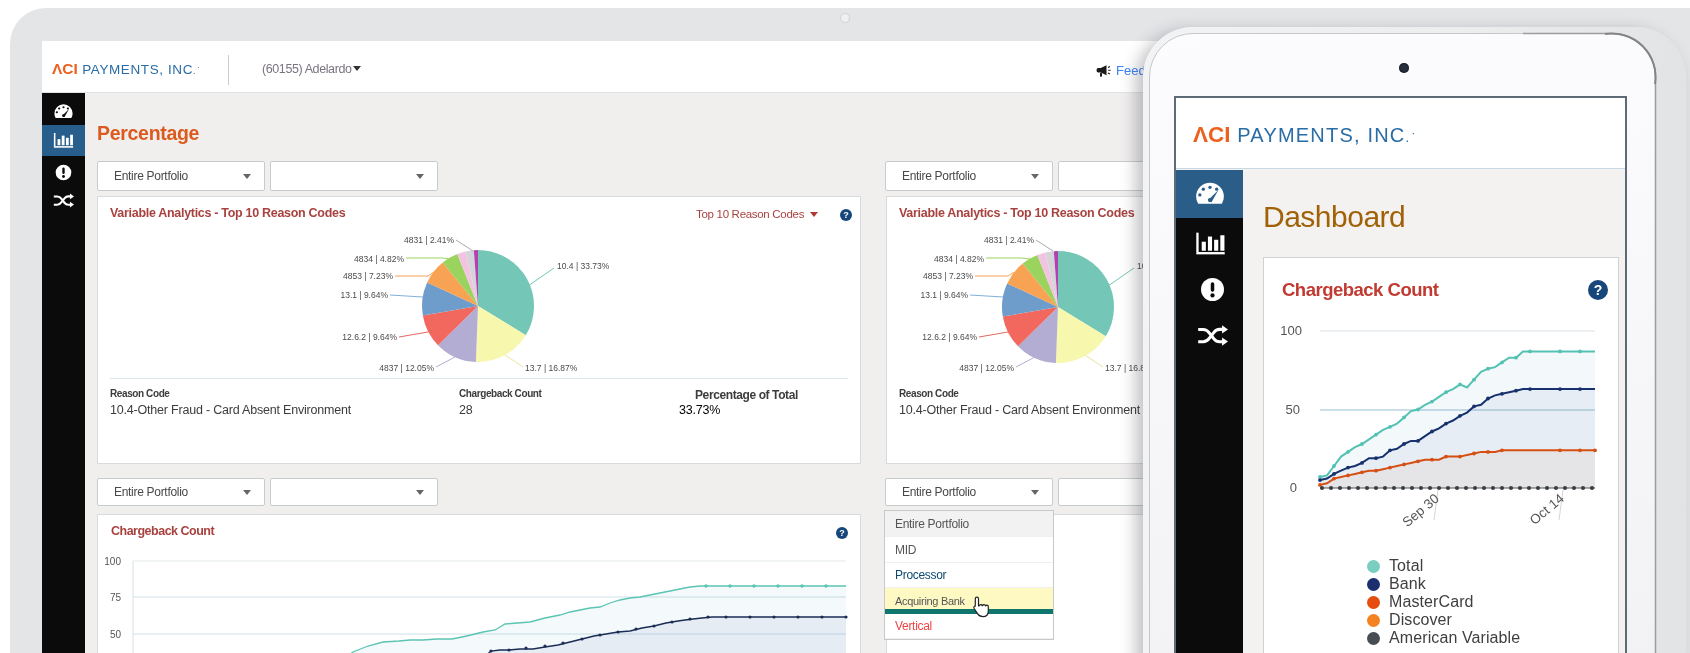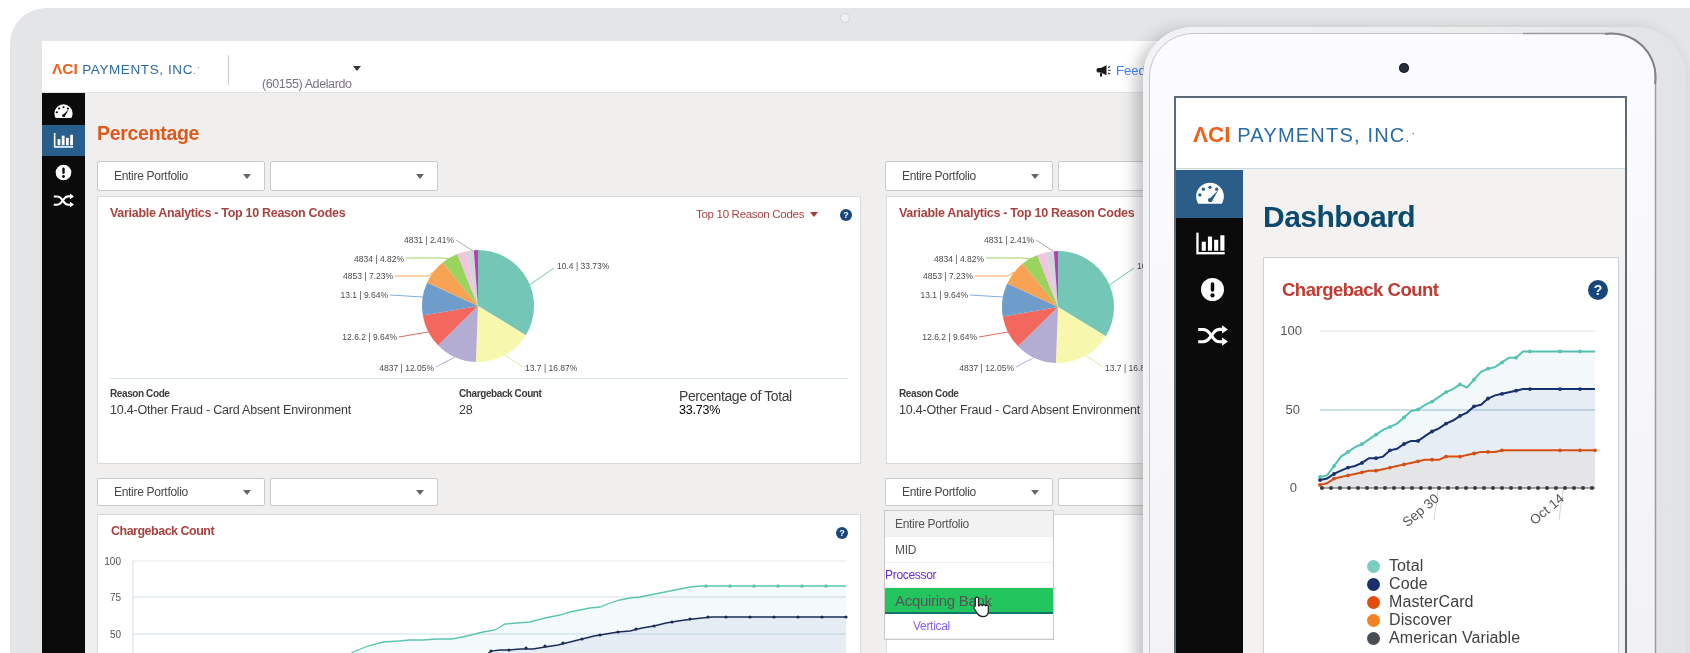--- a/index.html
+++ b/index.html
@@ -14,21 +14,21 @@
 .ptitle { font-size:12.5px; letter-spacing:-0.3px; font-weight:bold; color:#a8423f; }
 </style></head><body>
 <div class="stage">
 
 <div class="abs" style="left:10px;top:8px;width:1680px;height:645px;background:#e4e5e7;border-radius:36px 0 0 0"></div>
 <div class="abs" style="left:840px;top:13px;width:10px;height:10px;border-radius:50%;background:#eff0f1;border:1px solid #d2d3d5"></div>
 <div class="abs" style="left:42px;top:41px;width:1140px;height:612px;background:#fff"></div>
 <div class="abs" style="left:42px;top:41px;width:1140px;height:52px;background:#fff;border-bottom:1px solid #e3e3e3"></div>
 <div class="abs" style="left:52px;top:60px;font-size:15.5px;font-weight:bold;color:#eb611f;white-space:nowrap">ΛCI<span style="color:#2a6ca5;font-weight:normal;font-size:13.5px;letter-spacing:0.6px">&nbsp;PAYMENTS, INC<span style="font-size:9px;letter-spacing:0">. ˙</span></span></div>
 <div class="abs" style="left:228px;top:55px;width:1px;height:30px;background:#ccc"></div>
-<div class="abs" style="left:262px;top:77px;font-size:12.5px;letter-spacing:-0.4px;color:#7a7480">(60155) Adelardo</div>
+<div class="abs" style="left:262px;top:62px;font-size:12.5px;letter-spacing:-0.4px;color:#7a7480">(60155) Adelardo</div>
 <div class="abs" style="left:353px;top:66px;width:0;height:0;border-left:4px solid transparent;border-right:4px solid transparent;border-top:5px solid #333"></div>
 <div class="abs" style="left:1096px;top:64px"><svg width="15" height="14" viewBox="0 0 15 14">
 <path d="M10.5 1.2 L10.5 11.2 L4.8 8.4 L2.2 8.4 A1.6 1.6 0 0 1 0.6 6.8 L0.6 5.6 A1.6 1.6 0 0 1 2.2 4 L4.8 4 Z" fill="#1a1a1a"></path>
 <rect x="4" y="8.8" width="2" height="4" rx="0.8" fill="#1a1a1a"></rect>
 <path d="M12 3.5 L14 2.5 M12.2 6.2 L14.6 6.2 M12 8.9 L14 9.9" stroke="#1a1a1a" stroke-width="1.1"></path>
 </svg></div>
 <div class="abs" style="left:1116px;top:63px;font-size:13px;color:#3b82f6">Feed</div>
 <div class="abs" style="left:42px;top:93px;width:43px;height:560px;background:#0b0b0b"></div>
 <div class="abs" style="left:42px;top:125px;width:43px;height:31px;background:#275e8c"></div>
 <div class="abs" style="left:53px;top:103px"><svg width="21" height="18" viewBox="0 0 24 20">
@@ -108,21 +108,21 @@
 <polyline points="523,367 505,355" fill="none" stroke="#e8e49c" stroke-width="1"></polyline>
 <text x="525" y="371" text-anchor="start" font-size="8.5" fill="#4a4a4a">13.7 | 16.87%</text>
 <polyline points="554,268 528,286" fill="none" stroke="#74c7b6" stroke-width="1"></polyline>
 <text x="557" y="269" text-anchor="start" font-size="8.5" fill="#4a4a4a">10.4 | 33.73%</text>
     </svg>
 <div class="abs" style="left:110px;top:378px;width:738px;height:1px;background:#dde8ee"></div>
 <div class="abs" style="left:110px;top:388px;font-size:10px;letter-spacing:-0.4px;font-weight:bold;color:#3c3c3c">Reason Code</div>
 <div class="abs" style="left:110px;top:403px;font-size:12.5px;letter-spacing:-0.2px;color:#3c3c3c">10.4-Other Fraud - Card Absent Environment</div>
 <div class="abs" style="left:459px;top:388px;font-size:10px;letter-spacing:-0.4px;font-weight:bold;color:#3c3c3c">Chargeback Count</div>
 <div class="abs" style="left:459px;top:403px;font-size:12.5px;letter-spacing:-0.2px;color:#3c3c3c">28</div>
-<div class="abs" style="left:679px;top:388px;font-size:14px;letter-spacing:-0.4px;font-weight:normal;color:#3c3c3c">Percentage of Total</div>
+<div class="abs" style="left:695px;top:388px;font-size:12px;letter-spacing:-0.4px;font-weight:bold;color:#3c3c3c">Percentage of Total</div>
 <div class="abs" style="left:679px;top:403px;font-size:12.5px;letter-spacing:-0.2px;color:#000000">33.73%</div>
 <div class="panel" style="left:886px;top:196px;width:324px;height:268px"></div>
 <div class="abs ptitle" style="left:899px;top:206px;white-space:nowrap">Variable Analytics - Top 10 Reason Codes</div>
 <svg class="abs" style="left:886px;top:196px" width="324" height="268" viewBox="886 196 324 268">
       <path d="M1058.0,307.0 L1058.0,251.0 A56,56 0 0 1 1105.8,336.2 Z" fill="#74c7b6"></path>
 <path d="M1058.0,307.0 L1105.8,336.2 A56,56 0 0 1 1055.9,363.0 Z" fill="#f8f7ae"></path>
 <path d="M1058.0,307.0 L1055.9,363.0 A56,56 0 0 1 1018.0,346.2 Z" fill="#b3add3"></path>
 <path d="M1058.0,307.0 L1018.0,346.2 A56,56 0 0 1 1002.8,316.5 Z" fill="#f2685e"></path>
 <path d="M1058.0,307.0 L1002.8,316.5 A56,56 0 0 1 1007.2,283.4 Z" fill="#6e9ccb"></path>
 <path d="M1058.0,307.0 L1007.2,283.4 A56,56 0 0 1 1022.7,263.5 Z" fill="#f8a254"></path>
@@ -203,23 +203,23 @@
 <circle cx="750" cy="617" r="1.6" fill="#1b2c55"></circle>
 <circle cx="774" cy="617" r="1.6" fill="#1b2c55"></circle>
 <circle cx="798" cy="617" r="1.6" fill="#1b2c55"></circle>
 <circle cx="822" cy="617" r="1.6" fill="#1b2c55"></circle>
 <circle cx="846" cy="617" r="1.6" fill="#1b2c55"></circle>
     </svg>
 <div class="panel" style="left:886px;top:514px;width:324px;height:150px"></div>
 <div class="abs" style="left:884px;top:510px;width:170px;height:130px;background:#fff;border:1px solid #c9c9c9"></div>
 <div class="abs" style="left:885px;top:511px;width:168px;height:26px;background:#f2f2f2;font-size:12px;letter-spacing:-0.3px;color:#555;line-height:26px;padding-left:10px;border-bottom:1px solid #efefef">Entire Portfolio</div>
 <div class="abs" style="left:885px;top:537px;width:168px;height:26px;font-size:12px;letter-spacing:-0.3px;color:#555;line-height:26px;padding-left:10px;border-bottom:1px solid #efefef">MID</div>
-<div class="abs" style="left:885px;top:562px;width:168px;height:26px;font-size:12px;letter-spacing:-0.3px;color:#6d28d9;line-height:26px;border-bottom:1px solid #efefef">Processor</div>
-<div class="abs" style="left:885px;top:588px;width:168px;height:26px;background:#22c55e;font-size:15px;letter-spacing:-0.3px;color:#555;line-height:26px;padding-left:10px;border-bottom:2px solid #0f766e">Acquiring Bank</div>
-<div class="abs" style="left:885px;top:613px;width:168px;height:26px;font-size:12px;letter-spacing:-0.3px;color:#8b5cf6;line-height:26px;padding-left:28px;border-bottom:1px solid #efefef">Vertical</div>
+<div class="abs" style="left:885px;top:562px;width:168px;height:26px;font-size:12px;letter-spacing:-0.3px;color:#0c4a6e;line-height:26px;padding-left:10px;border-bottom:1px solid #efefef">Processor</div>
+<div class="abs" style="left:885px;top:588px;width:168px;height:26px;background:#fef9c3;font-size:11px;letter-spacing:-0.3px;color:#555;line-height:26px;padding-left:10px;border-bottom:5px solid #0f766e">Acquiring Bank</div>
+<div class="abs" style="left:885px;top:613px;width:168px;height:26px;font-size:12px;letter-spacing:-0.3px;color:#ef4444;line-height:26px;padding-left:10px;border-bottom:1px solid #efefef">Vertical</div>
 <svg class="abs" style="left:971px;top:596px" width="19" height="23" viewBox="0 0 19 23">
 <path d="M4.3 2.8 C4.3 1.9 5.0 1.2 5.9 1.2 C6.8 1.2 7.5 1.9 7.5 2.8 L7.5 9.8 L8.2 9.9 C8.4 9.2 9.0 8.7 9.8 8.7 C10.5 8.7 11.1 9.1 11.3 9.7 L11.5 9.7 C11.8 9.1 12.3 8.7 13.0 8.7 C13.7 8.7 14.3 9.2 14.5 9.8 L14.7 9.8 C15.0 9.4 15.4 9.2 15.9 9.2 C16.7 9.2 17.3 9.8 17.3 10.6 L17.3 15.2 C17.3 18.4 15.1 20.6 11.8 20.6 C9.3 20.6 7.8 19.6 6.5 17.6 L3.1 12.5 C2.6 11.7 2.8 10.8 3.5 10.3 C4.0 9.95 4.3 10.0 4.3 10.05 Z" fill="#fff" stroke="#222" stroke-width="1.2" stroke-linejoin="round"></path>
 </svg>
 <div class="abs" style="left:1143px;top:27px;width:543px;height:680px;background:linear-gradient(90deg,#f2f3f5 0%,#eceded 60%,#e2e3e5 100%);border-radius:50px;box-shadow:-7px 4px 16px rgba(50,50,60,0.30)"></div>
 <div class="abs" style="left:1149px;top:33px;width:507px;height:680px;background:linear-gradient(175deg,#fcfcfe 0%,#f6f6f8 60%,#f1f1f3 100%);border-radius:44px;border:1px solid #c6c7c9"></div>
 <svg class="abs" style="left:1143px;top:27px" width="544" height="626" viewBox="0 0 544 626">
       <path d="M380 6.5 L469 6.5 A43.5 43.5 0 0 1 512.5 50 L512.5 626" fill="none" stroke="#9b9da0" stroke-width="1.5"></path>
       <path d="M462 7.1 A43.5 43.5 0 0 1 512 57" fill="none" stroke="#7f8184" stroke-width="2" opacity="0.9"></path>
     </svg>
 <div class="abs" style="left:1399px;top:63px;width:10px;height:10px;border-radius:50%;background:#26303c;box-shadow:inset 0 0 2px #000"></div>
@@ -249,21 +249,21 @@
 <circle cx="10" cy="10" r="9.2" fill="#fff"></circle>
 <rect x="8.6" y="4.2" width="2.8" height="7.6" rx="1.4" fill="#0b0b0b"></rect>
 <circle cx="10" cy="14.7" r="1.7" fill="#0b0b0b"></circle>
 </svg></div>
 <div class="abs" style="left:1197px;top:323px"><svg width="31" height="25" viewBox="0 0 26 20">
 <path d="M1 5 h4.2 c2.6 0 4.1 1.3 5.6 3.4 l3.4 4.4 c1.3 1.7 2.6 2.5 4.7 2.5 h2.6" fill="none" stroke="#fff" stroke-width="2.6"></path>
 <path d="M1 15.2 h4.2 c2.6 0 4.1 -1.3 5.6 -3.4 l3.4 -4.4 c1.3 -1.7 2.6 -2.5 4.7 -2.5 h2.6" fill="none" stroke="#fff" stroke-width="2.6"></path>
 <path d="M21 1.4 l5 3.5 -5 3.5 z" fill="#fff"></path>
 <path d="M21 11.6 l5 3.5 -5 3.5 z" fill="#fff"></path>
 </svg></div>
-<div class="abs" style="left:1263px;top:200px;font-size:30px;letter-spacing:-0.5px;font-weight:bold;color:#0c4a6e">Dashboard</div>
+<div class="abs" style="left:1263px;top:200px;font-size:30px;letter-spacing:-0.5px;font-weight:normal;color:#a16207">Dashboard</div>
 <div class="panel" style="left:1263px;top:257px;width:356px;height:400px;border-color:#ccd3d7"></div>
 <div class="abs" style="left:1282px;top:279px;font-size:18.5px;letter-spacing:-0.5px;font-weight:bold;color:#c13a31">Chargeback Count</div>
 <div class="abs" style="left:1588px;top:280px;width:20px;height:20px;border-radius:50%;background:#17477a;color:#fff;font-weight:bold;font-size:14px;line-height:20px;text-align:center">?</div>
 <svg class="abs" style="left:1264px;top:320px" width="354" height="225" viewBox="1264 320 354 225">
       <text x="1302" y="335" text-anchor="end" font-size="13" fill="#555">100</text>
       <text x="1300" y="414" text-anchor="end" font-size="13" fill="#555">50</text>
       <text x="1297" y="492" text-anchor="end" font-size="13" fill="#555">0</text>
       <line x1="1320" y1="331" x2="1595" y2="331" stroke="#dbe2e6" stroke-width="1"></line>
       <line x1="1320" y1="410" x2="1595" y2="410" stroke="#bad5e2" stroke-width="1.4"></line>
       <line x1="1438" y1="490" x2="1434" y2="520" stroke="#d5d5d5" stroke-width="1"></line>
@@ -358,19 +358,19 @@
 <circle cx="1565" cy="488" r="2.1" fill="#373e44"></circle>
 <circle cx="1574" cy="488" r="2.1" fill="#373e44"></circle>
 <circle cx="1583" cy="488" r="2.1" fill="#373e44"></circle>
 <circle cx="1592" cy="488" r="2.1" fill="#373e44"></circle>
       <text x="1440" y="500" font-size="13.5" fill="#555" transform="rotate(-40 1440 500)" text-anchor="end">Sep 30</text>
       <text x="1565" y="500" font-size="13.5" fill="#555" transform="rotate(-40 1565 500)" text-anchor="end">Oct 14</text>
     </svg>
 <div class="abs" style="left:1367px;top:560px;width:13px;height:13px;border-radius:50%;background:#79cec0"></div>
 <div class="abs" style="left:1389px;top:557px;font-size:16px;letter-spacing:0.1px;color:#3f3f3f">Total</div>
 <div class="abs" style="left:1367px;top:578px;width:13px;height:13px;border-radius:50%;background:#1b2f6e"></div>
-<div class="abs" style="left:1389px;top:575px;font-size:16px;letter-spacing:0.1px;color:#3f3f3f">Code</div>
+<div class="abs" style="left:1389px;top:575px;font-size:16px;letter-spacing:0.1px;color:#3f3f3f">Bank</div>
 <div class="abs" style="left:1367px;top:596px;width:13px;height:13px;border-radius:50%;background:#e54d0e"></div>
 <div class="abs" style="left:1389px;top:593px;font-size:16px;letter-spacing:0.1px;color:#3f3f3f">MasterCard</div>
 <div class="abs" style="left:1367px;top:614px;width:13px;height:13px;border-radius:50%;background:#f58220"></div>
 <div class="abs" style="left:1389px;top:611px;font-size:16px;letter-spacing:0.1px;color:#3f3f3f">Discover</div>
 <div class="abs" style="left:1367px;top:632px;width:13px;height:13px;border-radius:50%;background:#474d52"></div>
 <div class="abs" style="left:1389px;top:629px;font-size:16px;letter-spacing:0.1px;color:#3f3f3f">American Variable</div>
 </div>
 </body></html>

